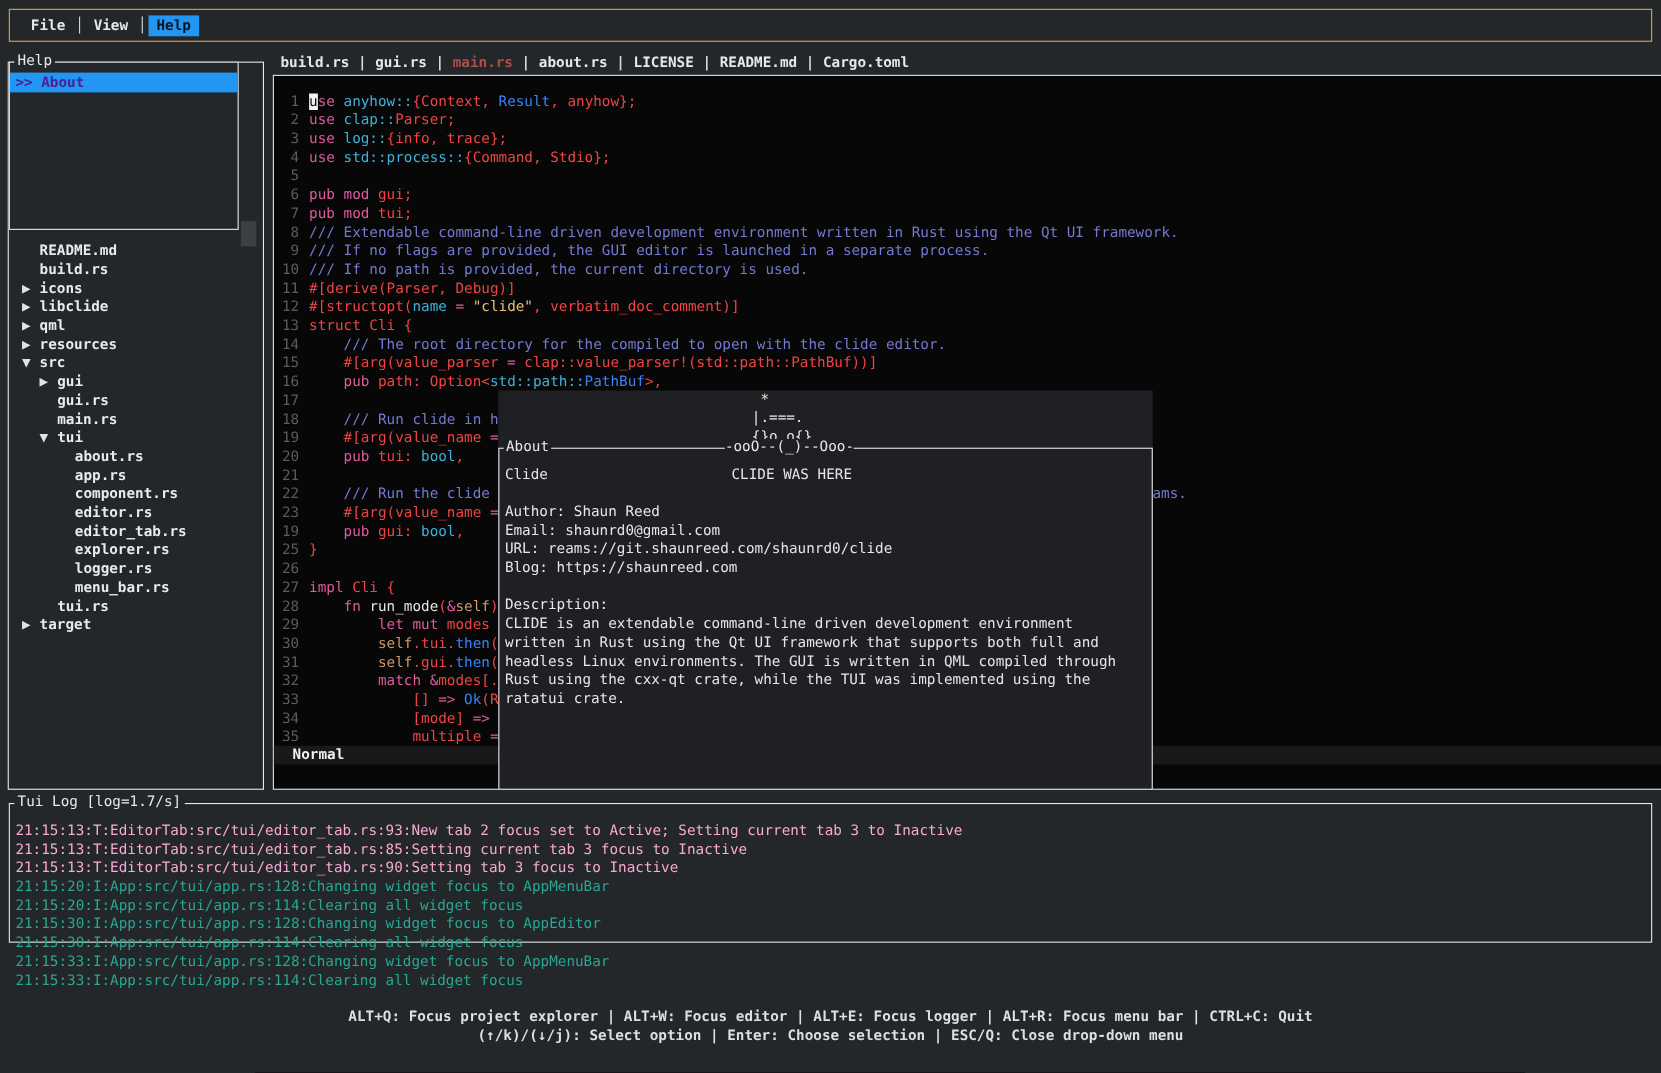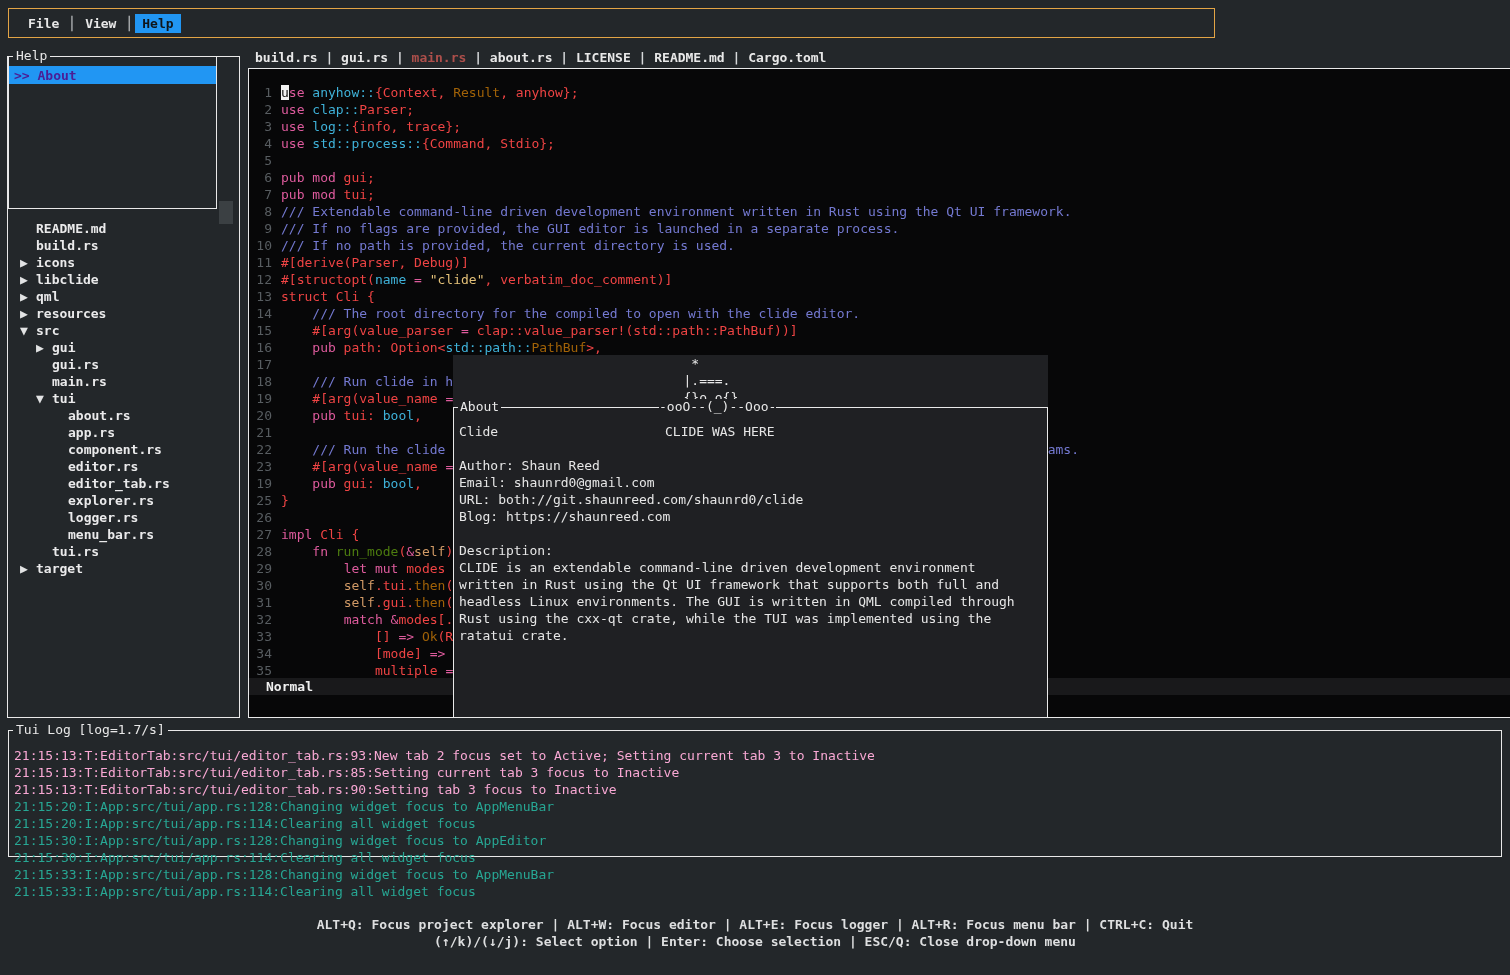--- a/index.html
+++ b/index.html
@@ -6,21 +6,21 @@
   body{
     width:1510px;height:975px;position:relative;overflow:hidden;
     background:#23272a;color:#e8e8e8;
     font-family:"DejaVu Sans Mono", monospace;
     font-size:13px;line-height:17px;
   }
   .panel{position:absolute;border:1px solid #e9e9e9;box-sizing:border-box}
   .ptitle{position:absolute;top:-9px;left:4px;background:#23272a;padding:0 3px;line-height:15px;color:#e8e8e8}
 
   
-  .menubar{position:absolute;left:8px;top:8px;width:1207px;height:30px;
+  .menubar{position:absolute;left:8px;top:8px;width:1494px;height:30px;
     border:1px solid #e3a445;box-sizing:border-box;display:flex;align-items:center;padding-left:12px}
   .menu-item{font-weight:700;padding:1px 7px;color:#e8e8e8}
   .menu-item.sel{background:#2196f3;color:#10151a}
   .menu-sep{color:#cfd2d4;padding:0 2px}
 
   
   .helpmenu{left:8px;top:56px;width:209px;height:153px;background:#23272a;z-index:30}
   .helprow{margin-top:9px;height:17px;background:#2196f3;color:#4c1d95;font-weight:700;padding:1px 5px 0 5px;white-space:pre}
 
   
@@ -38,22 +38,22 @@
 
   
   .editor{left:248px;top:68px;width:1440px;height:650px;background:#070708;z-index:5}
   .rustbadge{position:absolute;top:-9px;right:9px;background:#23272a;padding:0 2px;line-height:15px;
     color:#e76d1e;font-weight:700}
   .code{padding:15px 0 0 7px}
   .cl{height:17px;white-space:pre;position:relative}
   .lnum{display:inline-block;width:16px;text-align:right;margin-right:9px;color:#585d61}
   .tok-kw{color:#de5b9d}
   .tok-ty{color:#3fb2d9}
-  .tok-bl{color:#a16207}
-  .tok-fn{color:#4d7c0f}
+  .tok-bl{color:#3b82f6}
+  .tok-fn{color:#e5e5e5}
   .tok-self{color:#d19a66}
   .tok-str{color:#e3c078}
   .tok-cm{color:#7479d1}
   .tok-pl{color:#ef4444}
   .tok-cur{background:#f2f2f2;color:#0a0a0a}
   .tail{position:absolute;left:776px;top:0;color:#7479d1}
   .modebar{position:absolute;left:0;right:0;top:609px;height:17px;background:#19191b;
     font-weight:700;padding-left:17px;color:#f0f0f0}
 
   
@@ -171,21 +171,21 @@
 <div class="popup">
   <div class="popart" id="popart"><div>    *</div><div>   |.===.</div><div>   {}o o{}</div></div>
   <div class="popbox">
     <span class="poptitle">About</span>
     <span class="popborderart">-ooO--(_)--Ooo-</span>
     <div class="popcontent" id="popcontent">
         <div class="prow">Clide<span class="tagline">CLIDE WAS HERE</span></div>
         <div class="prow"></div>
         <div class="prow">Author: Shaun Reed</div>
         <div class="prow">Email: shaunrd0@gmail.com</div>
-        <div class="prow">URL: both://git.shaunreed.com/shaunrd0/clide</div>
+        <div class="prow">URL: reams://git.shaunreed.com/shaunrd0/clide</div>
         <div class="prow">Blog: https://shaunreed.com</div>
         <div class="prow"></div>
         <div class="prow">Description:</div>
         <div class="prow">CLIDE is an extendable command-line driven development environment</div>
         <div class="prow">written in Rust using the Qt UI framework that supports both full and</div>
         <div class="prow">headless Linux environments. The GUI is written in QML compiled through</div>
         <div class="prow">Rust using the cxx-qt crate, while the TUI was implemented using the</div>
         <div class="prow">ratatui crate.</div>
       </div>
   </div>

